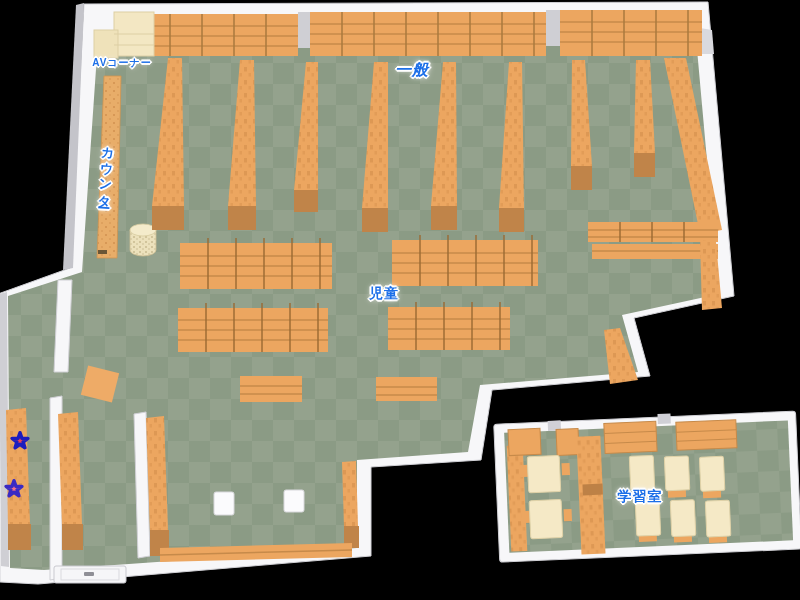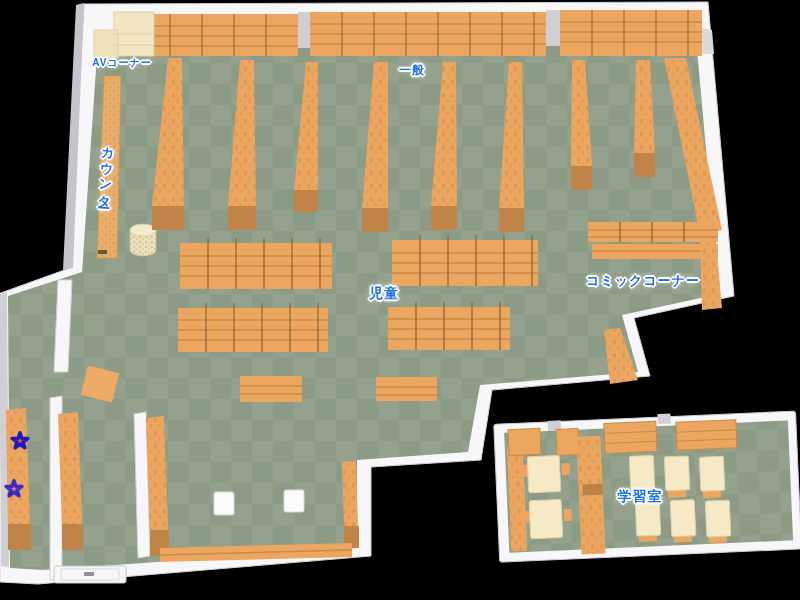--- a/index.html
+++ b/index.html
@@ -12,21 +12,21 @@
     font-weight:bold;
     white-space:nowrap;
     letter-spacing:1px;
     transform:translate(-50%,-50%);
     text-shadow:-2px 0 #fff,2px 0 #fff,0 -2px #fff,0 2px #fff,
                 -1px -1px #fff,1px -1px #fff,-1px 1px #fff,1px 1px #fff,
                 0 0 4px #fff,0 0 7px #fff;
     pointer-events:none;
   }
   .lbl-av{left:122px;top:63px;font-size:10px;}
-  .lbl-general{left:412px;top:70px;font-size:12px;}
+  .lbl-general{left:412px;top:70px;font-size:16px;font-style:italic;}
   .lbl-counter{left:106px;top:170px;font-size:13px;
     writing-mode:vertical-rl;text-orientation:upright;
     transform:translate(-50%,-50%) rotate(4deg);}
   .lbl-children{left:358px;top:294px;font-size:14px;margin-left:26px;}
   .lbl-comic{left:643px;top:281px;font-size:13px;}
   .lbl-study{left:640px;top:497px;font-size:14px;}
 </style>
 </head>
 <body>
 
@@ -222,16 +222,15 @@
     <rect x="632" y="506" width="24" height="36" rx="2" fill="#f5e9c6" stroke="#e0d2a8"></rect>
     <rect x="667" y="508" width="24" height="36" rx="2" fill="#f5e9c6" stroke="#e0d2a8"></rect>
     <rect x="702" y="510" width="24" height="36" rx="2" fill="#f5e9c6" stroke="#e0d2a8"></rect>
   </g>
 </svg>
 
 <div class="map-label lbl-av">AVコーナー</div>
 <div class="map-label lbl-general">一般</div>
 <div class="map-label lbl-counter">カウンター</div>
 <div class="map-label lbl-children">児童</div>
-<div class="map-label lbl-comic">コミックコーナー</div>
 <div class="map-label lbl-study">学習室</div>
 
 </div>
 
 </body></html>

